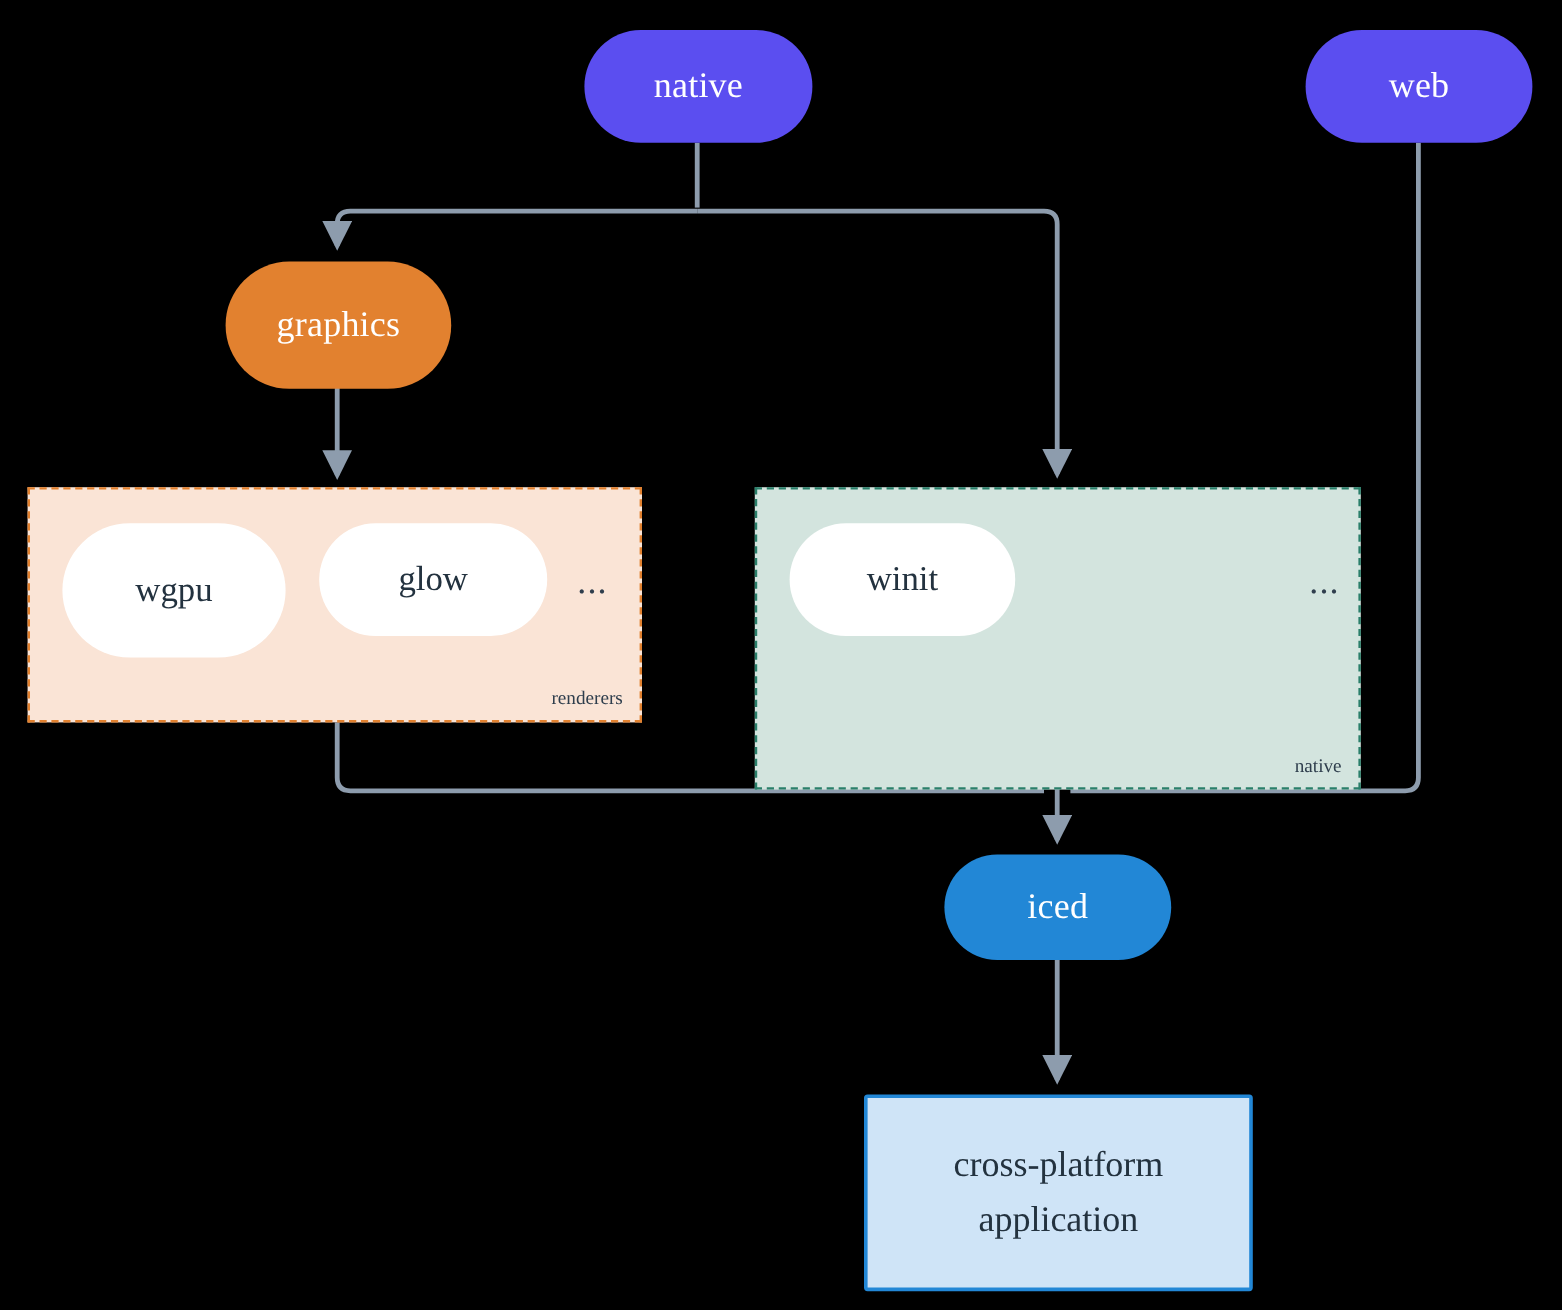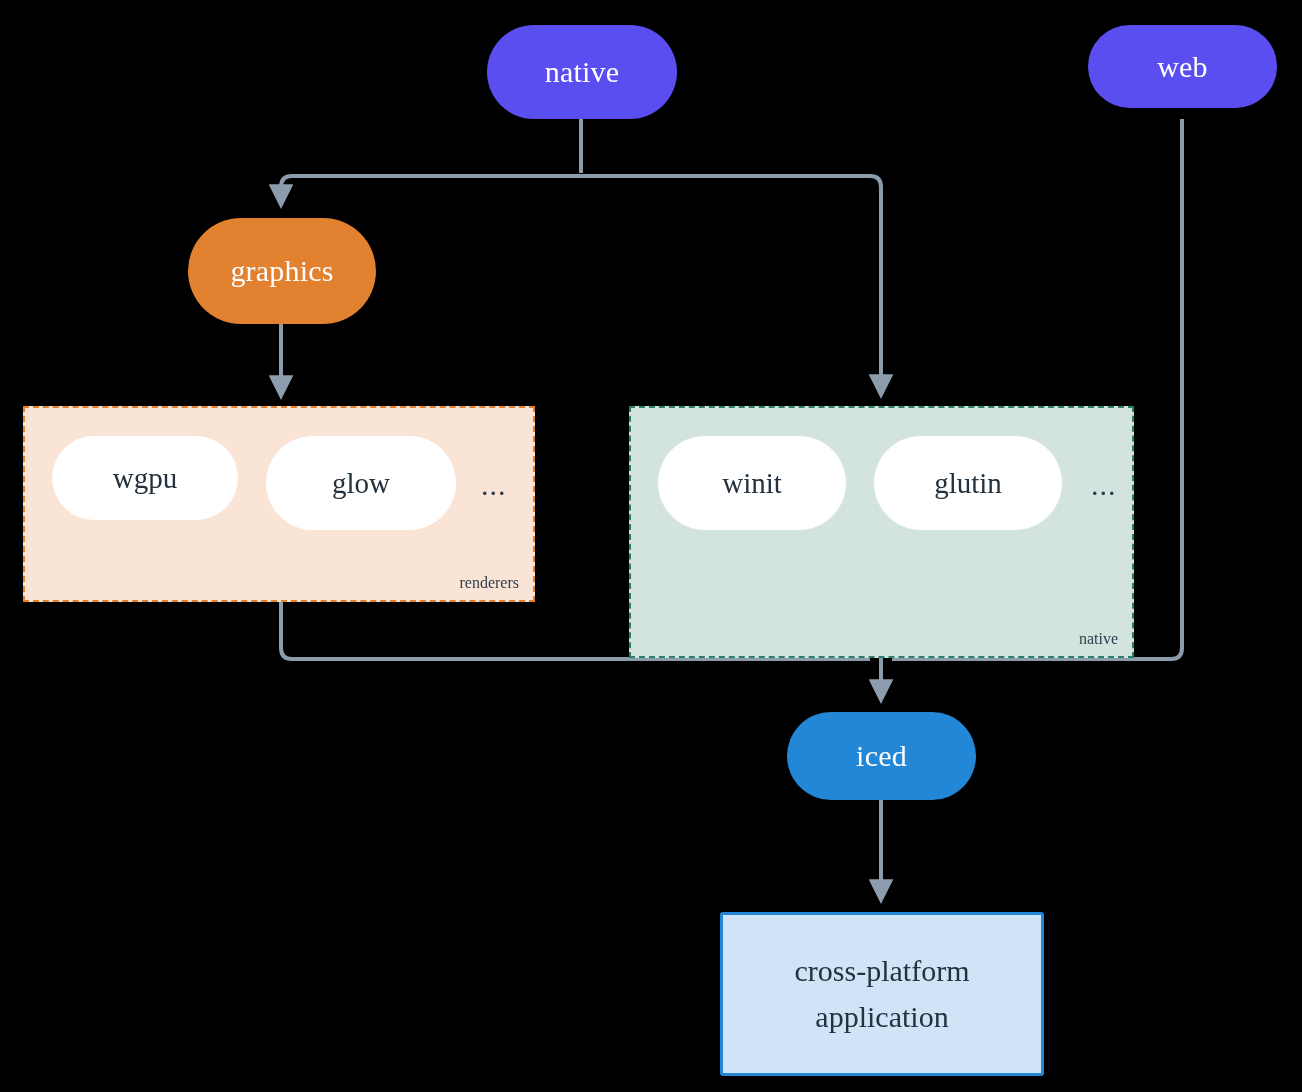--- a/index.html
+++ b/index.html
@@ -33,21 +33,21 @@
     line-height: 1.18;
   }
   
   .capsule {
     border-radius: 999px;
     color: #ffffff;
     font-size: 30px;
     letter-spacing: 0.2px;
   }
   #node-native  { left: 487px;  top: 25px;  width: 190px; height: 94px;  background: #5b4ef0; }
-  #node-web     { left: 1088px; top: 25px;  width: 189px; height: 83px;  background: #5b4ef0; }
+  #node-web     { left: 1088px; top: 25px;  width: 189px; height: 94px;  background: #5b4ef0; }
   #node-graphics{ left: 188px;  top: 218px; width: 188px; height: 106px;  background: #e2812f; }
   #node-iced    { left: 787px;  top: 712px; width: 189px; height: 88px;  background: #2287d6; }
 
   
   .cluster {
     position: absolute;
     box-sizing: border-box;
   }
   #cluster-renderers {
     left: 23px; top: 406px; width: 512px; height: 196px;
@@ -71,21 +71,21 @@
     position: absolute;
     border-radius: 999px;
     background: #ffffff;
     display: flex;
     align-items: center;
     justify-content: center;
     color: #23323f;
     font-size: 29px;
     box-sizing: border-box;
   }
-  #pill-wgpu   { left: 27px;  top: 28px; width: 186px; height: 84px; }
+  #pill-wgpu   { left: 27px;  top: 28px; width: 186px; height: 112px; }
   #pill-glow   { left: 241px; top: 28px; width: 190px; height: 94px; }
   #pill-winit  { left: 27px;  top: 28px; width: 188px; height: 94px; }
   #pill-glutin { left: 243px; top: 28px; width: 188px; height: 94px; }
   .ellipsis {
     position: absolute;
     font-size: 30px;
     color: #2f3e4d;
     letter-spacing: 1px;
     line-height: 1;
   }
@@ -153,23 +153,20 @@
       <span>glow</span>
     </div>
     <div class="ellipsis" id="ellipsis-renderers">...</div>
     <div class="cluster-label">renderers</div>
   </div>
 
   <div class="cluster" id="cluster-shells">
     <div class="pill" id="pill-winit">
       <span>winit</span>
     </div>
-    <div class="pill" id="pill-glutin">
-      <span>glutin</span>
-    </div>
     <div class="ellipsis" id="ellipsis-shells">...</div>
     <div class="cluster-label">native</div>
   </div>
 
   <div class="node" id="node-application">
     <span>cross-platform</span>
     <span>application</span>
   </div>
 
   <div class="node capsule" id="node-iced">

